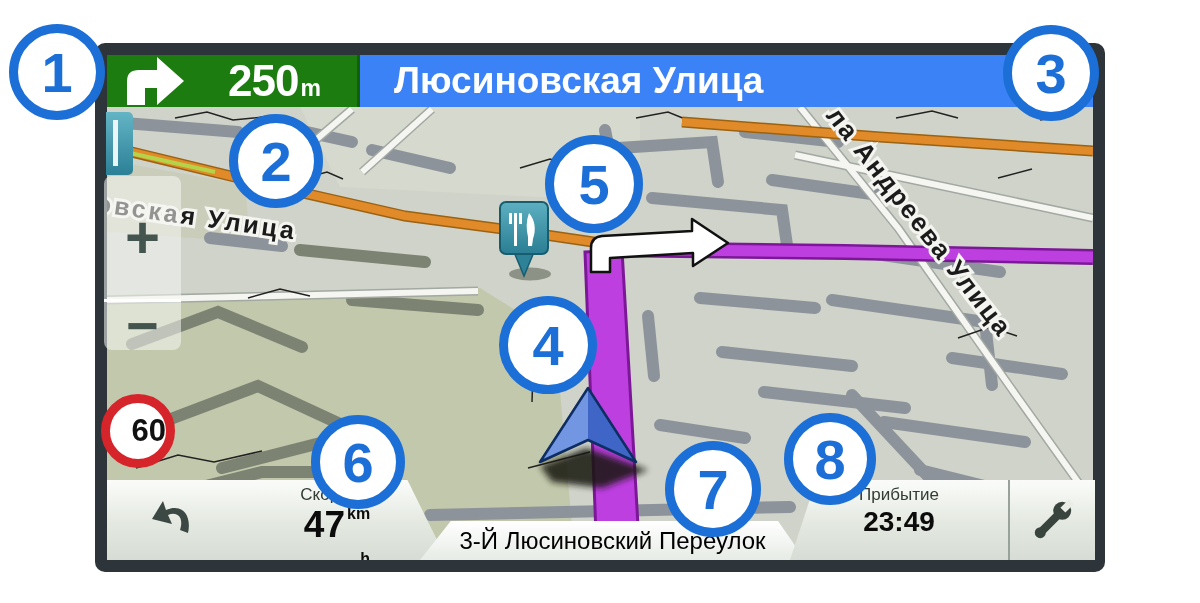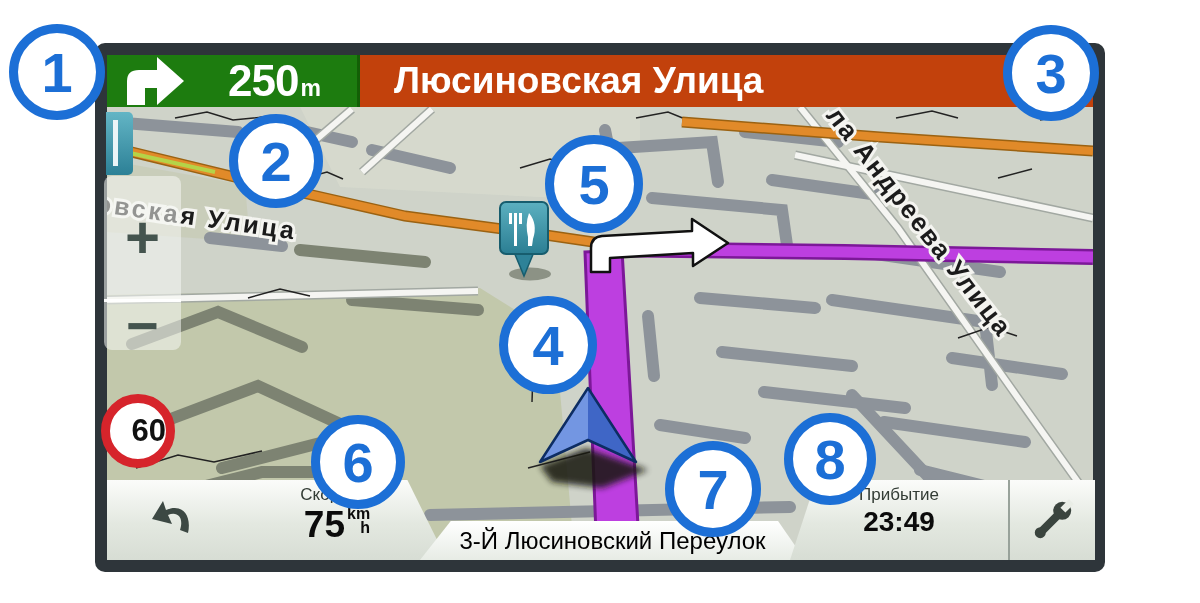--- a/index.html
+++ b/index.html
@@ -3,21 +3,21 @@
 <meta charset="utf-8">
 <style>
   html,body{margin:0;padding:0;background:#ffffff;width:1200px;height:603px;overflow:hidden;
     font-family:"Liberation Sans", sans-serif;-webkit-font-smoothing:antialiased;}
   .abs{position:absolute;}
   
   #frame{left:95px;top:43px;width:1010px;height:529px;background:#2e353a;border-radius:10px;}
   
   #navbar{left:107px;top:55px;width:986px;height:52px;display:flex;z-index:3;}
   #nav-left{width:250px;height:100%;background:#1d7c0f;display:flex;align-items:center;border-right:3px solid #135f06;gap:43px;}
-  #nav-right{flex:1;height:100%;background:#c2410c;display:flex;align-items:center;padding-left:34px;}
+  #nav-right{flex:1;height:100%;background:#3b82f6;display:flex;align-items:center;padding-left:34px;}
   #nav-distance{color:#fff;font-weight:bold;font-size:44px;letter-spacing:-1px;display:flex;align-items:baseline;}
   #nav-distance .unit{font-size:23px;font-weight:bold;margin-left:2px;}
   #nav-street{color:#fff;font-size:37px;font-weight:bold;white-space:nowrap;}
   
   #map{left:107px;top:107px;width:986px;height:453px;z-index:2;}
   
   #side-tab{left:106px;top:112px;width:27px;height:63px;background:linear-gradient(#63b5c5,#2c8096);
     border-radius:0 5px 5px 0;z-index:4;}
   #side-tab .bar{position:absolute;left:7px;top:8px;width:5px;height:46px;background:#eaf5f7;}
   #zoom-strip{left:104px;top:176px;width:77px;height:174px;background:rgba(245,248,244,.55);
@@ -37,21 +37,21 @@
     display:flex;flex-direction:column;align-items:center;padding-top:5px;box-sizing:border-box;}
   #tile-street{left:313px;top:41px;width:385px;height:39px;background:linear-gradient(#ffffff,#e7ece5);
     clip-path:polygon(8% 0,93% 0,100% 100%,0 100%);display:flex;align-items:center;justify-content:center;}
   #tile-arrival{left:683px;width:218px;clip-path:polygon(12% 0,100% 0,100% 100%,0 100%);
     display:flex;flex-direction:column;align-items:center;padding-top:5px;box-sizing:border-box;}
   #tile-tools{left:901px;width:85px;border-left:2px solid #98a29a;display:flex;align-items:center;justify-content:center;}
   .tile-label{font-size:17px;color:#333c35;}
   .tile-value{font-size:28px;font-weight:bold;color:#0b0b0b;line-height:1;margin-top:3px;}
   #speed-value-row{display:flex;align-items:flex-start;margin-top:2px;}
   #speed-value{font-size:37px;font-weight:bold;color:#0b0b0b;line-height:.95;}
-  .unit-col{display:flex;flex-direction:column;margin-left:2px;line-height:.9;}
+  .unit-col{display:flex;flex-direction:column;margin-left:2px;line-height:.9;gap:31px;}
   .unit-col span{font-size:16px;font-weight:bold;color:#0b0b0b;}
   .unit-col span:last-child{align-self:flex-end;}
   #street-now{font-size:24px;font-weight:normal;color:#000;white-space:nowrap;}
   
   .co{position:absolute;background:#fff;border:9px solid #1c6fd6;border-radius:50%;z-index:10;
     display:flex;align-items:center;justify-content:center;color:#1c6fd6;font-weight:bold;font-size:56px;}
 </style>
 </head>
 <body>
 
@@ -214,21 +214,21 @@
 
 <div class="abs" id="statusbar">
   <div class="tile" id="tile-back">
     <svg width="46" height="46" viewBox="0 0 46 46">
       <path d="M22,13 C38,6 48,18 44,36 L36,33 C40,21 34,14 24,18 L28,27 L8,22 L19,4 Z" fill="#3c4843"></path>
     </svg>
   </div>
   <div class="tile" id="tile-speed">
     <span class="tile-label">Скорость</span>
     <div id="speed-value-row">
-      <span id="speed-value">75</span>
+      <span id="speed-value">47</span>
       <span class="unit-col">
         <span>km</span>
         <span>h</span>
       </span>
     </div>
   </div>
   <div class="tile" id="tile-street">
     <span id="street-now">3-Й Люсиновский Переулок</span>
   </div>
   <div class="tile" id="tile-arrival">

